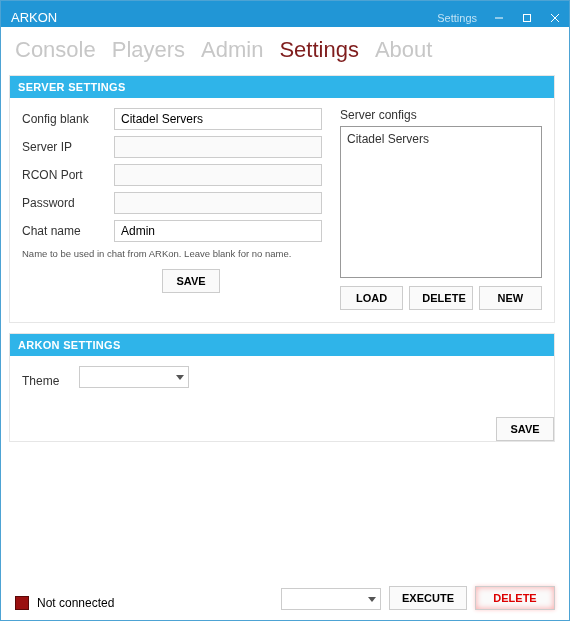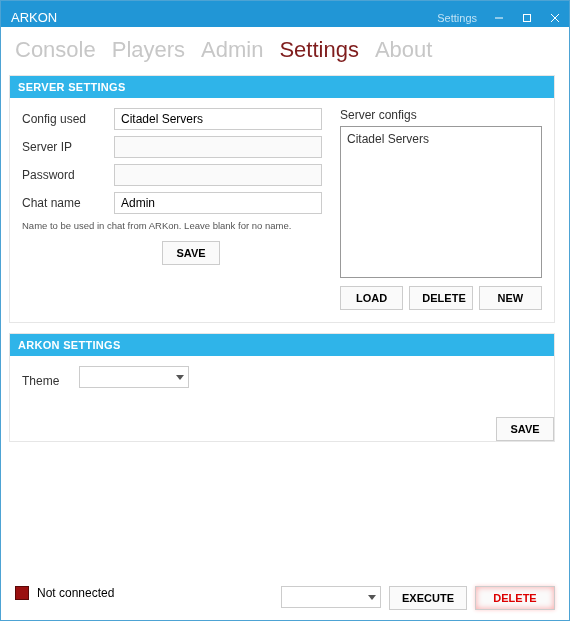--- a/index.html
+++ b/index.html
@@ -162,21 +162,21 @@
 }
 .arkon-save {
   position: absolute;
   right: 0;
   bottom: 0;
 }
 
 .footer {
   border-top: 0px solid #eee;
   display: flex;
-  align-items: flex-start;
+  align-items: flex-end;
   padding: 8px 14px 10px 14px;
   gap: 8px;
   margin-top: auto;
 }
 .status-sq {
   width: 14px; height: 14px;
   background: #9a1010;
   border: 1px solid #5a0808;
 }
 .status-text { font-size: 12px; flex: 0 0 auto; }
@@ -223,25 +223,29 @@
   <span class="tab">About</span>
 </div>
 
 <div class="content">
 
   <div class="panel">
     <div class="panel-header">SERVER SETTINGS</div>
     <div class="panel-body server-settings-body">
       <div class="left-col">
         <div class="form-row">
-          <label>Config used</label>
+          <label>Config blank</label>
           <input type="text" value="Citadel Servers" style="">
         </div>
         <div class="form-row">
           <label>Server IP</label>
+          <input type="text" class="blurred" value="" style="">
+        </div>
+        <div class="form-row">
+          <label>RCON Port</label>
           <input type="text" class="blurred" value="" style="">
         </div>
         <div class="form-row">
           <label>Password</label>
           <input type="password" class="blurred" value="" style="">
         </div>
         <div class="form-row">
           <label>Chat name</label>
           <input type="text" value="Admin" style="">
         </div>

